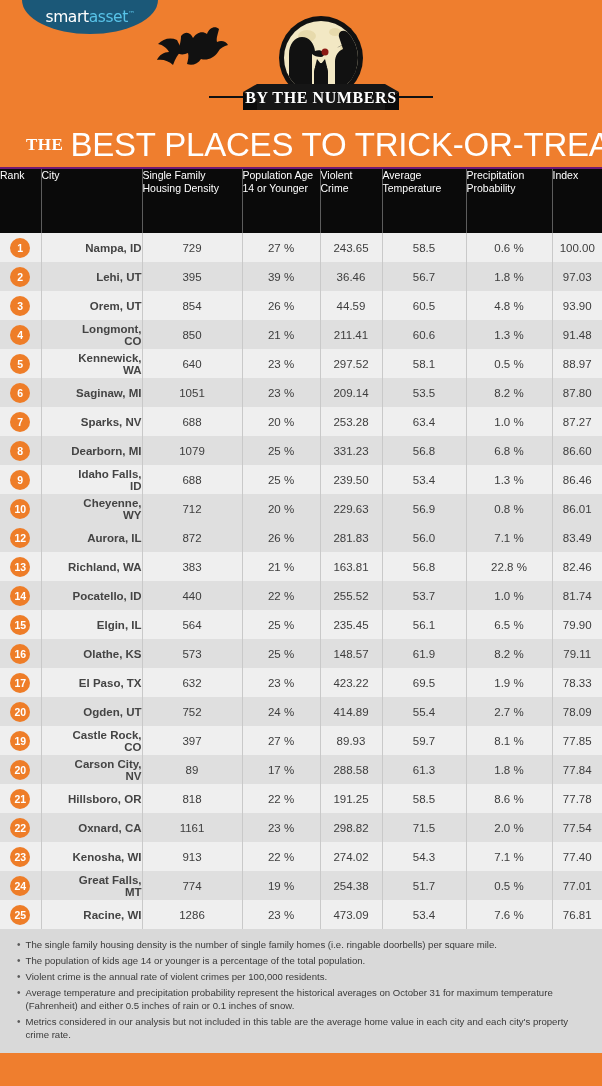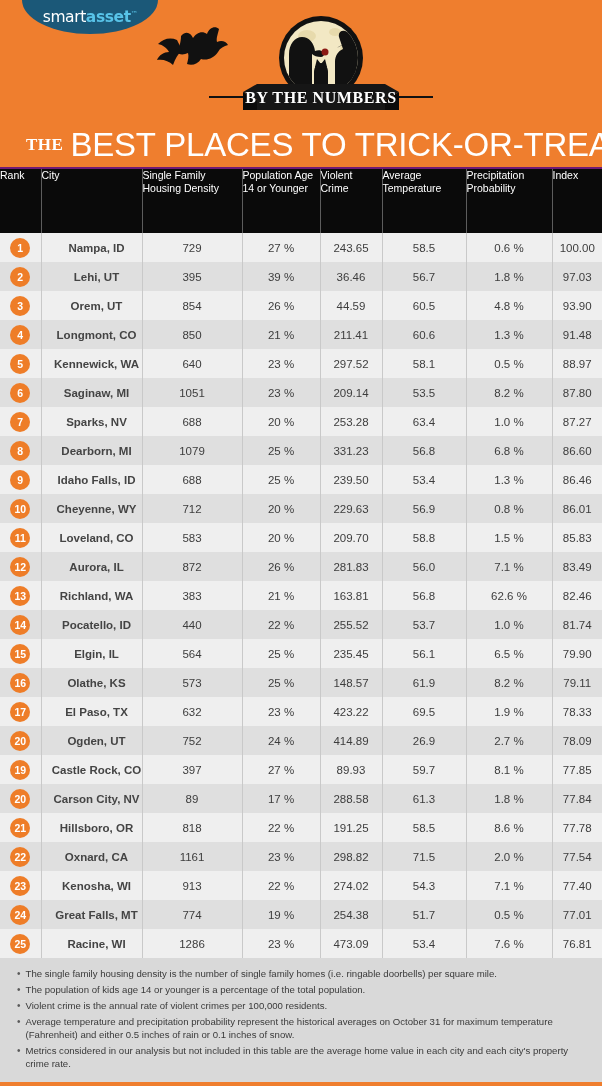--- a/index.html
+++ b/index.html
@@ -41,21 +41,21 @@
     left: 0;
     right: 0;
     bottom: 8px;
     text-align: center;
     font-size: 15.5px;
     letter-spacing: -0.4px;
     font-family: "DejaVu Sans", sans-serif;
     white-space: nowrap;
   }
   .logo-smart { color: #ffffff; }
-  .logo-asset { color: #58c3e8; font-weight: bold; }
+  .logo-asset { color: #58c3e8; }
   .logo-tm {
     color: #58c3e8;
     font-size: 7px;
     vertical-align: super;
   }
 
   .emblem {
     position: absolute;
     left: 0;
     right: 0;
@@ -150,25 +150,25 @@
     height: 20px;
     line-height: 20px;
     border-radius: 50%;
     background: #ee7d28;
     color: #ffffff;
     font-size: 10.5px;
     font-weight: 700;
     text-align: center;
   }
   td.city-cell {
-    text-align: center;
+    text-align: right;
     font-weight: 700;
     color: #444444;
     font-size: 11.5px;
-    padding-left: 10px;
+    padding-left: 24px;
   }
 
   
   .c-rank  { width: 41px; }
   .c-city  { width: 101px; }
   .c-sfhd  { width: 100px; }
   .c-pop   { width: 78px; }
   .c-vc    { width: 62px; }
   .c-temp  { width: 84px; }
   .c-prec  { width: 86px; }
@@ -387,48 +387,38 @@
         <tr class="even">
           <td class="rank-cell"><span class="rank-badge">10</span></td>
           <td class="city-cell">Cheyenne, WY</td>
           <td>712</td>
           <td>20 %</td>
           <td>229.63</td>
           <td>56.9</td>
           <td>0.8 %</td>
           <td>86.01</td>
         </tr>
-        <tr class="odd">
-          <td class="rank-cell"><span class="rank-badge">11</span></td>
-          <td class="city-cell">Loveland, CO</td>
-          <td>583</td>
-          <td>20 %</td>
-          <td>209.70</td>
-          <td>58.8</td>
-          <td>1.5 %</td>
-          <td>85.83</td>
-        </tr>
         <tr class="even">
           <td class="rank-cell"><span class="rank-badge">12</span></td>
           <td class="city-cell">Aurora, IL</td>
           <td>872</td>
           <td>26 %</td>
           <td>281.83</td>
           <td>56.0</td>
           <td>7.1 %</td>
           <td>83.49</td>
         </tr>
         <tr class="odd">
           <td class="rank-cell"><span class="rank-badge">13</span></td>
           <td class="city-cell">Richland, WA</td>
           <td>383</td>
           <td>21 %</td>
           <td>163.81</td>
           <td>56.8</td>
-          <td>62.6 %</td>
+          <td>22.8 %</td>
           <td>82.46</td>
         </tr>
         <tr class="even">
           <td class="rank-cell"><span class="rank-badge">14</span></td>
           <td class="city-cell">Pocatello, ID</td>
           <td>440</td>
           <td>22 %</td>
           <td>255.52</td>
           <td>53.7</td>
           <td>1.0 %</td>
@@ -463,21 +453,21 @@
           <td>69.5</td>
           <td>1.9 %</td>
           <td>78.33</td>
         </tr>
         <tr class="even">
           <td class="rank-cell"><span class="rank-badge">20</span></td>
           <td class="city-cell">Ogden, UT</td>
           <td>752</td>
           <td>24 %</td>
           <td>414.89</td>
-          <td>26.9</td>
+          <td>55.4</td>
           <td>2.7 %</td>
           <td>78.09</td>
         </tr>
         <tr class="odd">
           <td class="rank-cell"><span class="rank-badge">19</span></td>
           <td class="city-cell">Castle Rock, CO</td>
           <td>397</td>
           <td>27 %</td>
           <td>89.93</td>
           <td>59.7</td>

